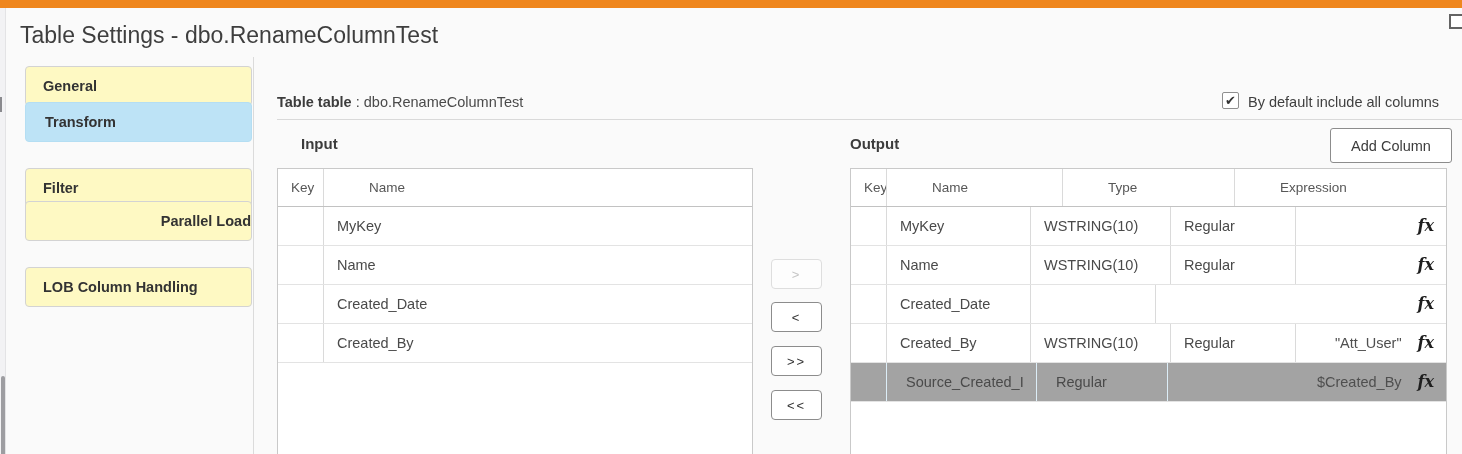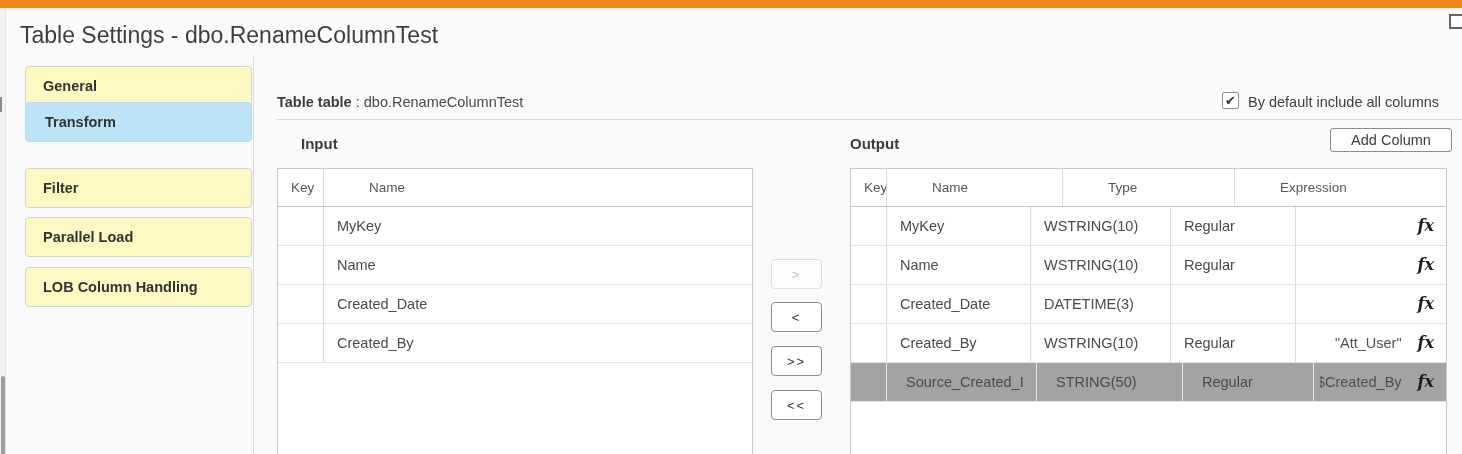--- a/index.html
+++ b/index.html
@@ -24,41 +24,41 @@
   
   .sidebar-sep { position:absolute; left:253px; top:57px; width:1px; height:397px; background:#dbdbdb; }
   .tab {
     position:absolute; left:25px; width:227px; height:40px;
     background:#fef9c3; border:1px solid #d3d3d3; border-radius:4px;
     display:flex; align-items:center; padding-left:17px;
     font-size:14.5px; font-weight:700; color:#333; cursor:pointer; white-space:nowrap;
   }
   .tab.selected { background:#bde3f6; border-color:#b4def3; }
   .tab-general { top:66px; } .tab-transform { top:102px;padding-left:19px; } .tab-filter { top:168px; }
-  .tab-parallel { top:217px; } .tab-lob { top:267px; }
+  .tab-parallel { top:201px;justify-content:flex-end; } .tab-lob { top:267px; }
 
   
   .source-line { position:absolute; left:277px; top:94px; font-size:14.5px; color:#4a4a4a; white-space:nowrap; }
   .source-line b { color:#3c3c3c; }
   .top-divider { position:absolute; left:277px; top:119px; width:1185px; height:1px; background:#d9d9d9; }
 
   .checkbox { position:absolute; left:1222px; top:92px; width:17px; height:17px; background:#fff;
     border:1px solid #8f8f8f; border-radius:2px; display:flex; align-items:center; justify-content:center;
     font-size:13px; color:#333; cursor:pointer; }
   .checkbox-label { position:absolute; left:1248px; top:94px; font-size:14.5px; color:#3f3f3f; white-space:nowrap; }
 
   .section-label { position:absolute; top:135px; font-size:15px; font-weight:700; color:#3c3c3c; }
   .label-input { left:277px;margin-left:24px; } .label-output { left:850px; }
 
   .btn {
     background:#fff; border:1px solid #8c8c8c; border-radius:4px;
     display:flex; align-items:center; justify-content:center;
     color:#3c3c3c; cursor:pointer;
   }
-  .add-column-btn { position:absolute; left:1330px; top:128px; width:122px; height:24px; font-size:14.5px; border-radius:3px; }
+  .add-column-btn { position:absolute; left:1330px; top:128px; width:122px; height:35px; font-size:14.5px; border-radius:3px; }
 
   
   .xfer { position:absolute; left:771px; width:51px; height:30px; font-size:13px; letter-spacing:2px; color:#333; }
   .xfer.disabled { border-color:#dedede; color:#c4c4c4; background:#fdfdfd; cursor:default; }
   .xfer-1 { top:259px; } .xfer-2 { top:302px; } .xfer-3 { top:346px; } .xfer-4 { top:390px; }
 
   
   .grid { position:absolute; top:168px; background:#fff; border:1px solid #c9c9c9; border-bottom:none; }
   .grid-input  { left:277px; width:476px; height:286px; }
   .grid-output { left:850px; width:597px; height:286px; }
@@ -191,21 +191,20 @@
     <div class="td col-sub">Regular</div>
     <div class="td col-expr">
       <span class="expr-val"></span>
       <span class="fx">fx</span>
     </div>
   </div>
 
   <div class="trow">
     <div class="td col-key"></div>
     <div class="td col-name">Created_Date</div>
-    <div class="td col-type">DATETIME(3)</div>
     <div class="td col-sub"></div>
     <div class="td col-expr">
       <span class="expr-val"></span>
       <span class="fx">fx</span>
     </div>
   </div>
 
   <div class="trow">
     <div class="td col-key"></div>
     <div class="td col-name">Created_By</div>
@@ -213,20 +212,19 @@
     <div class="td col-sub">Regular</div>
     <div class="td col-expr">
       <span class="expr-val">"Att_User"</span>
       <span class="fx">fx</span>
     </div>
   </div>
 
   <div class="trow selected">
     <div class="td col-key"></div>
     <div class="td col-name">Source_Created_I</div>
-    <div class="td col-type">STRING(50)</div>
     <div class="td col-sub">Regular</div>
     <div class="td col-expr">
       <span class="expr-val">$Created_By</span>
       <span class="fx">fx</span>
     </div>
   </div>
 </div>
 
 </body></html>

